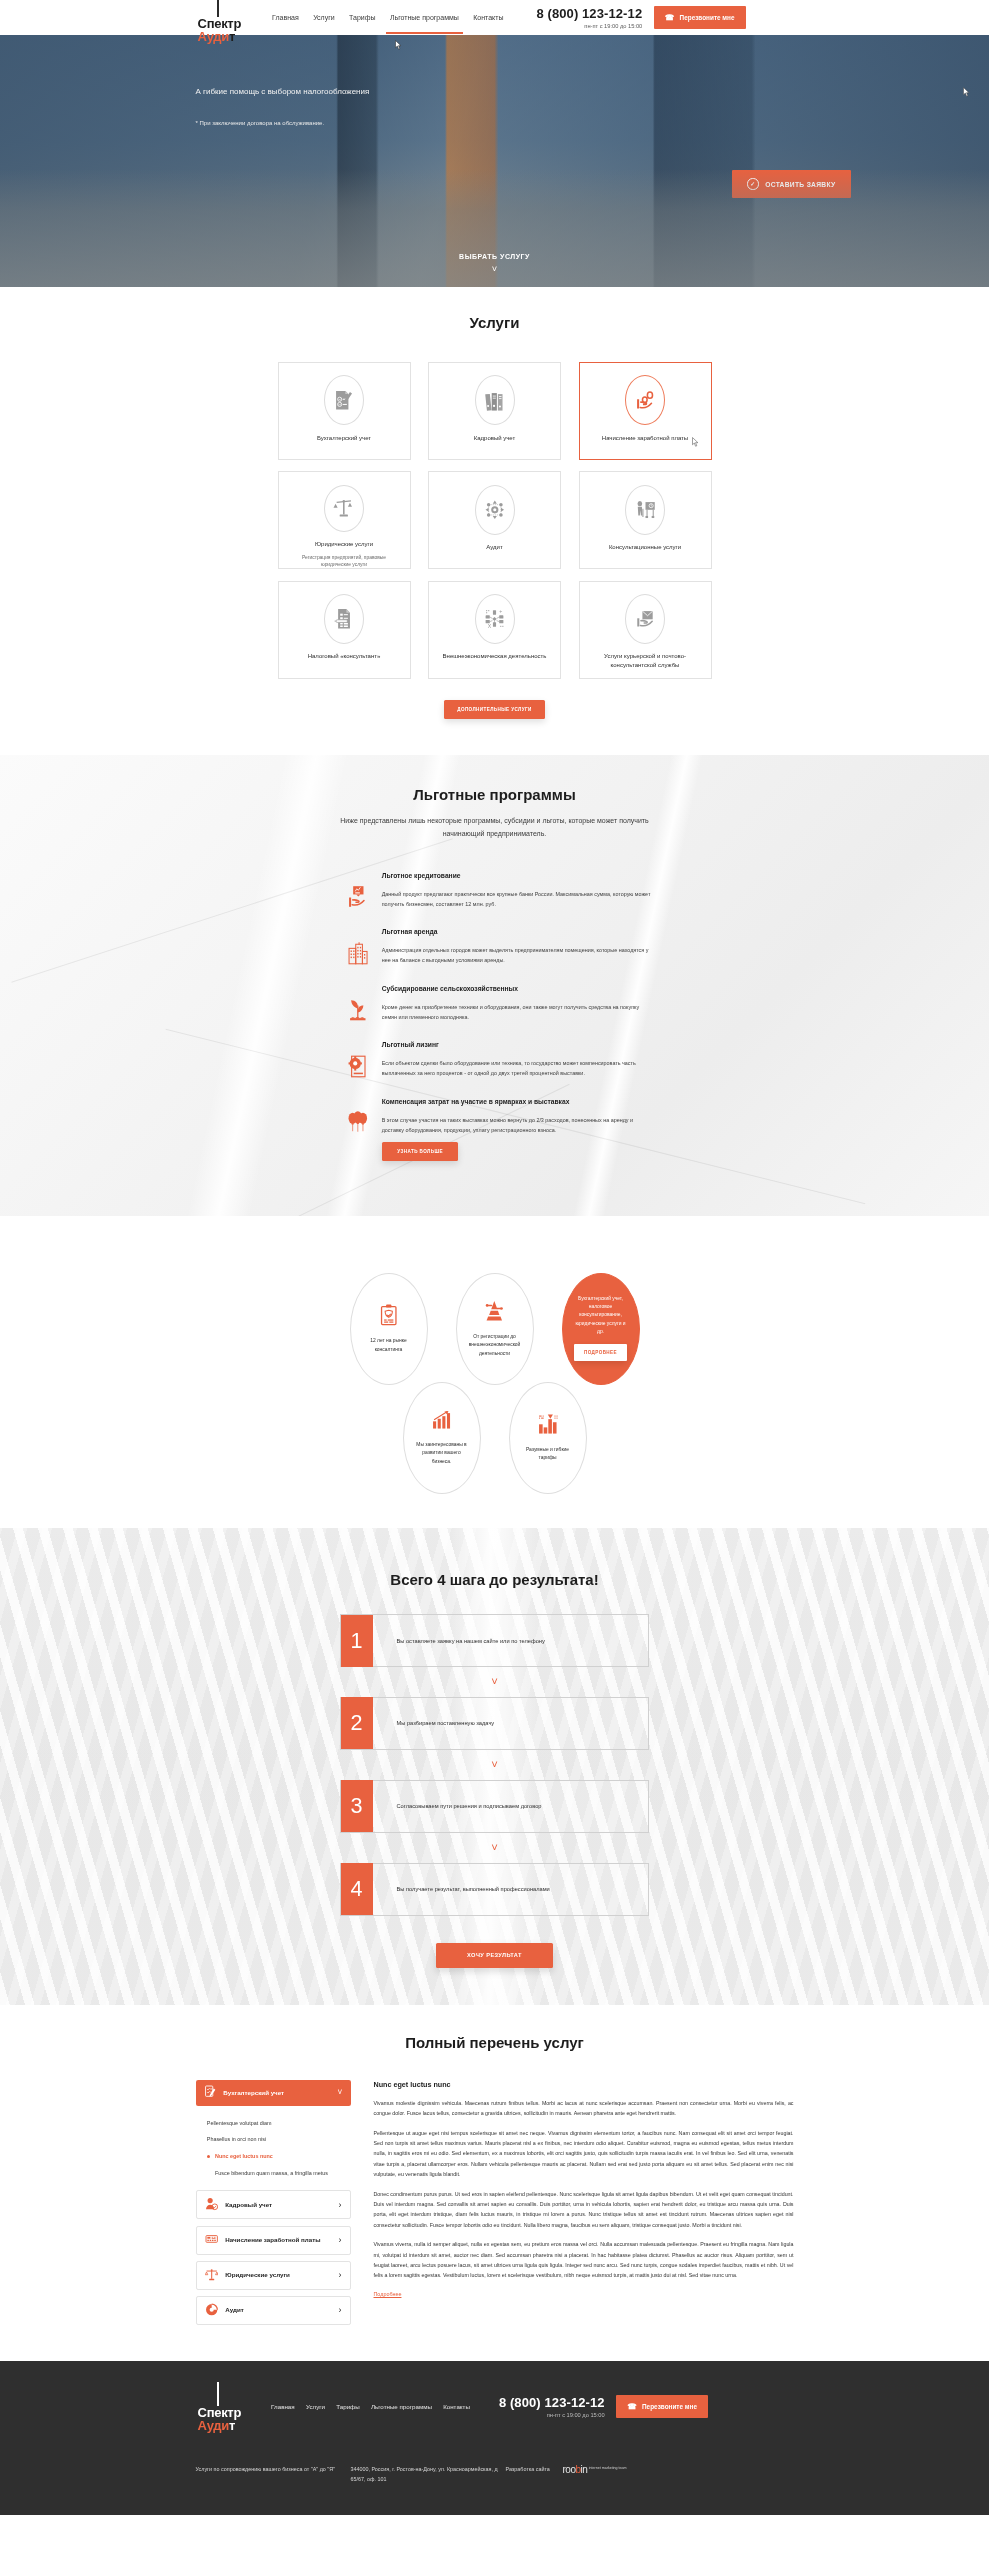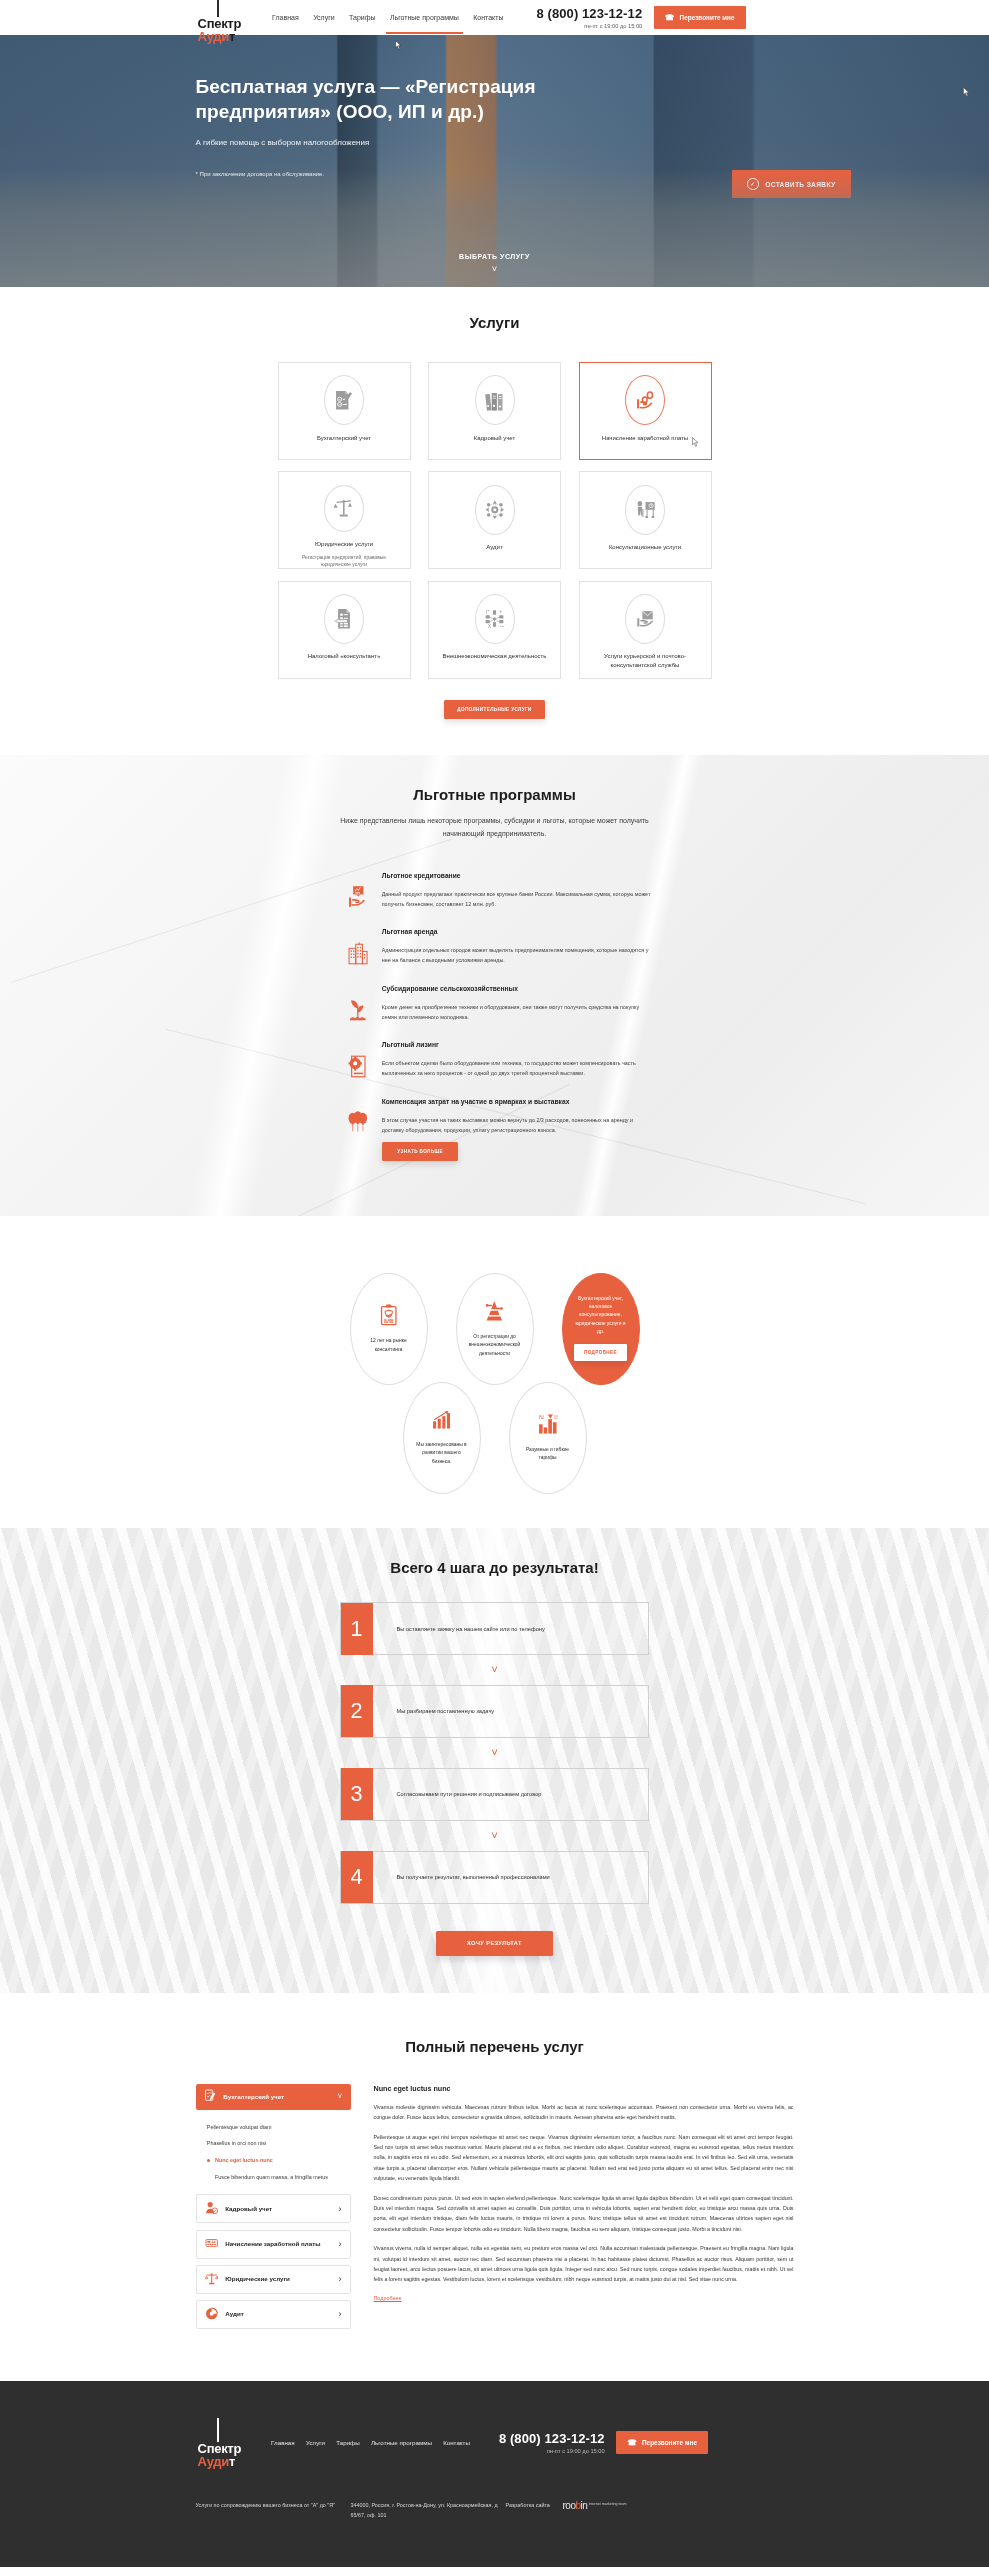--- a/index.html
+++ b/index.html
@@ -4,21 +4,21 @@
 <title>Спектр Аудит</title>
 <style>
   * { box-sizing: border-box; margin: 0; padding: 0; }
   html, body { width: 989px; }
   body {
     font-family: "Liberation Sans", sans-serif;
     background: #ffffff;
     color: #2b2b2b;
     -webkit-font-smoothing: antialiased;
   }
-  .wrap { width: 598px; margin: 16px auto; position: relative; }
+  .wrap { width: 598px; margin: 0 auto; position: relative; }
 
   
   .header {
     height: 35px;
     background: #fff;
     display: flex;
     align-items: center;
     position: relative;
     z-index: 20;
   }
@@ -203,21 +203,21 @@
     content:""; position:absolute; inset:0;
     background:
       repeating-linear-gradient(74deg, rgba(255,255,255,.9) 0 9.3px, rgba(228,228,228,.55) 9.3px 24px),
       repeating-linear-gradient(-74deg, rgba(255,255,255,.85) 0 9.3px, rgba(226,226,226,.5) 9.3px 24px);
     opacity: .75;
   }
   .steps::after {
     content:""; position:absolute; left:50%; top:0; bottom:0; width:88px; margin-left:-44px;
     background: linear-gradient(90deg, rgba(255,255,255,0), rgba(255,255,255,.92) 45%, rgba(255,255,255,0));
   }
-  .steps-inner { position: relative; z-index: 4; }
+  .steps-inner { position: relative; z-index: 4; margin-top: 12px; }
   .step-list { width: 309px; margin: 26px auto 0; }
   .step-row {
     display: flex; align-items: stretch; border: 0.5px solid #d0d0d0;
     background: rgba(255,255,255,.12); height: 53px;
   }
   .step-num {
     width: 32px; flex: 0 0 32px; background: #e8613f; color: #fff;
     display: flex; align-items: center; justify-content: center;
     font-size: 21.6px; font-weight: 300; margin: -0.5px 0 -0.5px -0.5px;
   }
@@ -306,21 +306,20 @@
 
   <div class="cursor" style="left:395px; top:40px;">
     <svg width="7.2" height="10.3" viewBox="0 0 14 20">
         <path d="M1 1 L1 15 L4.5 11.7 L7 18 L9.3 17 L6.9 11 L11.5 11 Z" fill="#fff" stroke="#222" stroke-width="1"></path>
       </svg>
   </div>
 </div>
 
 <section class="hero">
   <div class="hero-inner">
-    <h1>Бесплатная услуга — «Регистрация предприятия» (ООО, ИП и др.)</h1>
     <div class="hero-sub">А гибкие помощь с выбором налогообложения</div>
     <div class="hero-note">* При заключении договора на обслуживание.</div>
   </div>
   <button class="btn-hero">
     <span class="check-circle">✓</span>
     <span>ОСТАВИТЬ ЗАЯВКУ</span>
   </button>
   <div class="hero-bottom">
     <div class="label">ВЫБРАТЬ УСЛУГУ</div>
     <div class="chev-down">˅</div>

